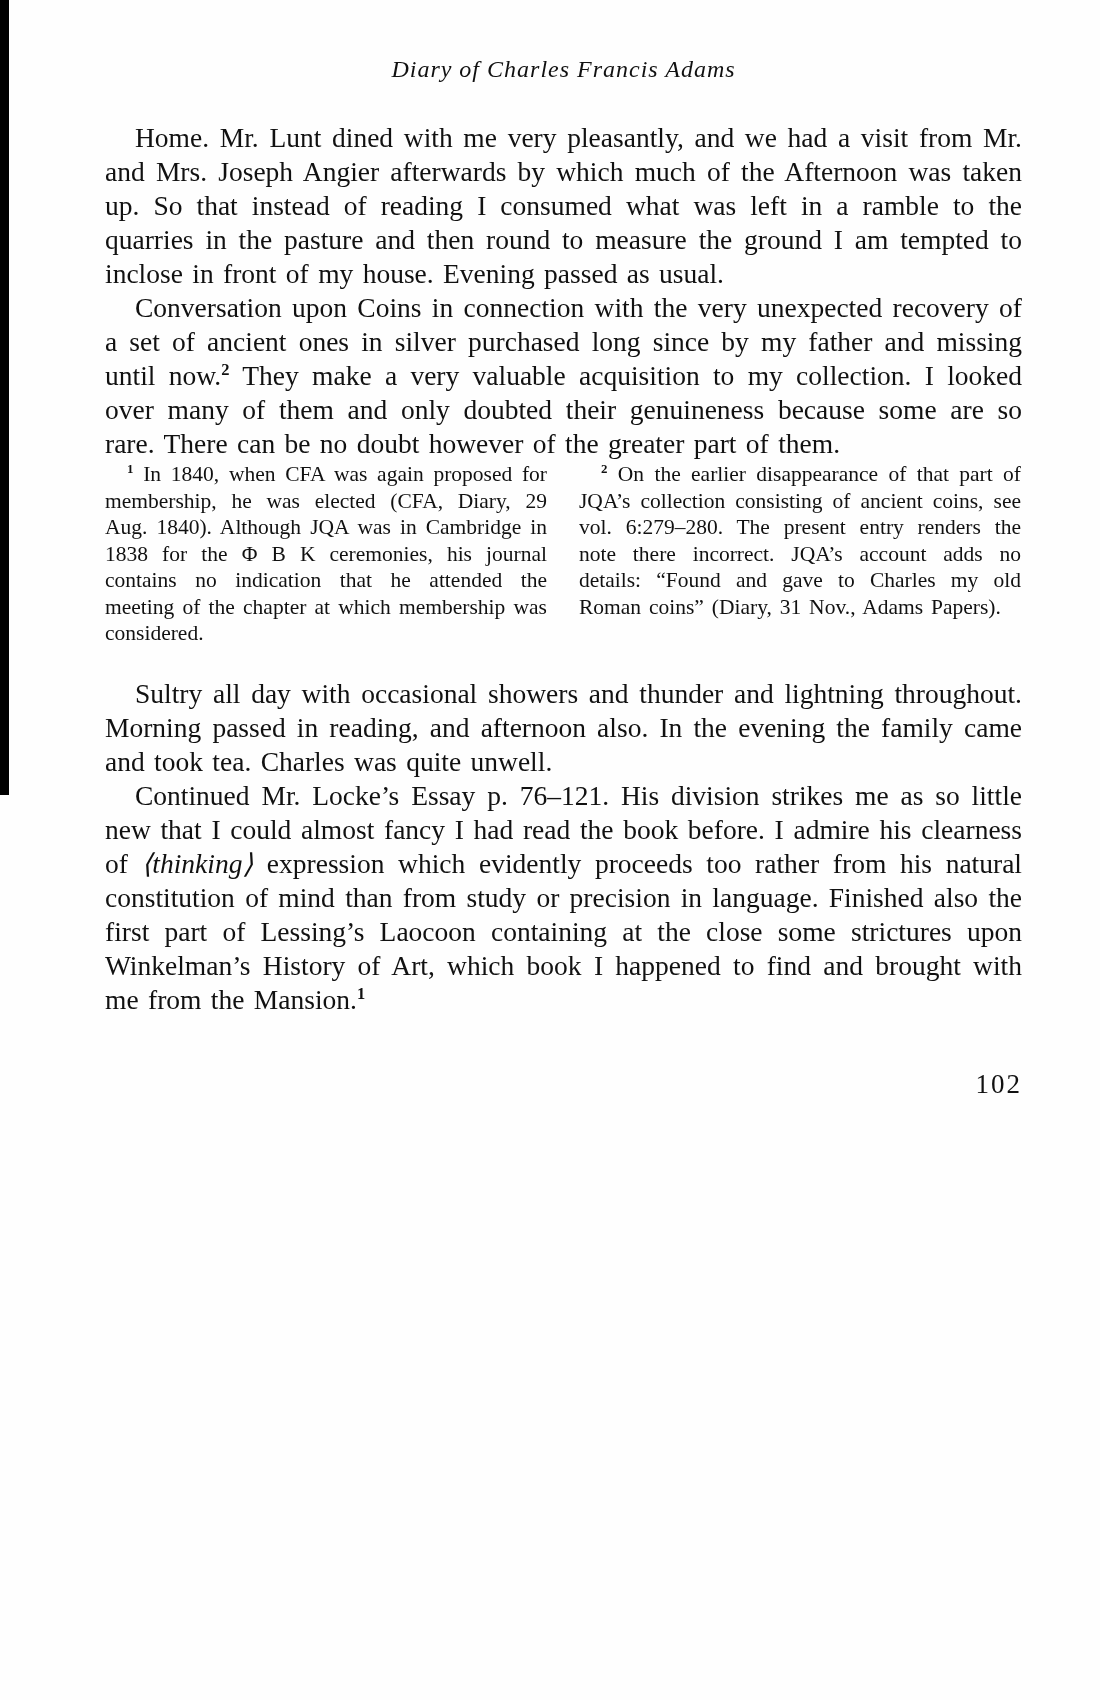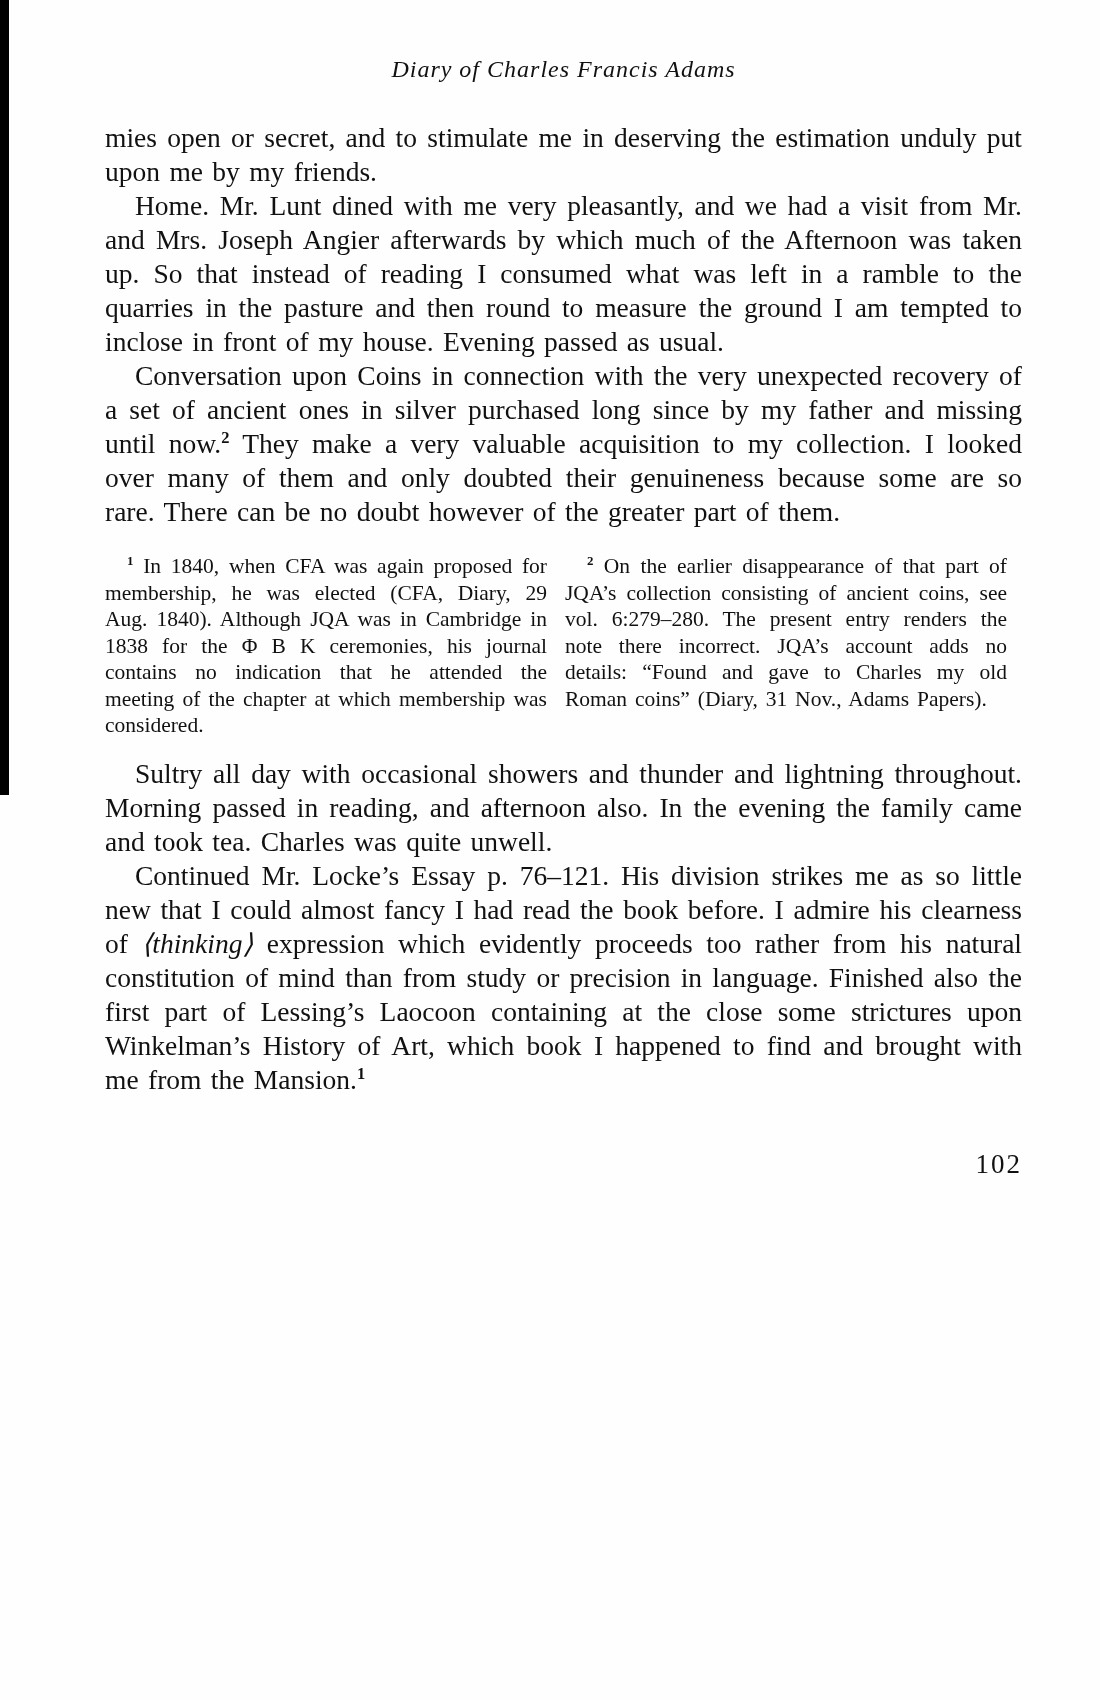--- a/index.html
+++ b/index.html
@@ -40,38 +40,37 @@
   .first-block { margin-top: 38px; }
   p { margin: 0; }
   p.indent { text-indent: 30px; }
   sup.fnref {
     font-size: 0.6em;
     line-height: 0;
     vertical-align: super;
     font-weight: bold;
   }
   .footnotes-two-col {
-    margin-top: 24px;
     display: flex;
-    gap: 18px;
+    gap: 32px;
     font-size: 21.5px;
     line-height: 26.5px;
     text-align: justify;
     word-spacing: 2.5px;
   }
   .fn-col { width: 442px; }
   .fn-col p { text-indent: 22px; }
   .entry-heading {
     margin-top: 52px;
     text-align: center;
     font-size: 23.5px;
     letter-spacing: 3px;
     word-spacing: 8px;
   }
-  .entry-body { margin-top: 18px; }
+  .entry-body { margin-top: 30px; }
   .bottom-footnote {
     margin-top: 28px;
     font-size: 21.5px;
     line-height: 27px;
     text-align: justify;
     word-spacing: 2px;
     text-indent: 22px;
   }
   .page-number {
     margin-top: 52px;
@@ -84,21 +83,20 @@
 </head>
 <body>
 
 <div class="edge-strip"></div>
 
 <div class="page">
 
   <div class="running-head">Diary of Charles Francis Adams</div>
 
   <div class="body-text first-block">
-    <p>mies open or secret, and to stimulate me in deserving the estimation unduly put upon me by my friends.</p>
     <p class="indent">Home. Mr. Lunt dined with me very pleasantly, and we had a visit from Mr. and Mrs. Joseph Angier afterwards by which much of the Afternoon was taken up. So that instead of reading I consumed what was left in a ramble to the quarries in the pasture and then round to measure the ground I am tempted to inclose in front of my house. Evening passed as usual.</p>
     <p class="indent"><span>Conversation upon Coins in connection with the very unexpected recovery of a set of ancient ones in silver purchased long since by my father and missing until now.</span><sup class="fnref">2</sup>
       <span>They make a very valuable acquisition to my collection. I looked over many of them and only doubted their genuineness because some are so rare. There can be no doubt however of the greater part of them.</span></p>
   </div>
 
   <div class="footnotes-two-col">
     <div class="fn-col">
       <p><sup class="fnref">1</sup>
         <span>In 1840, when CFA was again proposed for membership, he was elected (CFA, Diary, 29 Aug. 1840). Although JQA was in Cambridge in 1838 for the Φ B K ceremonies, his journal contains no indication that he attended the meeting of the chapter at which membership was considered.</span></p>
     </div>

